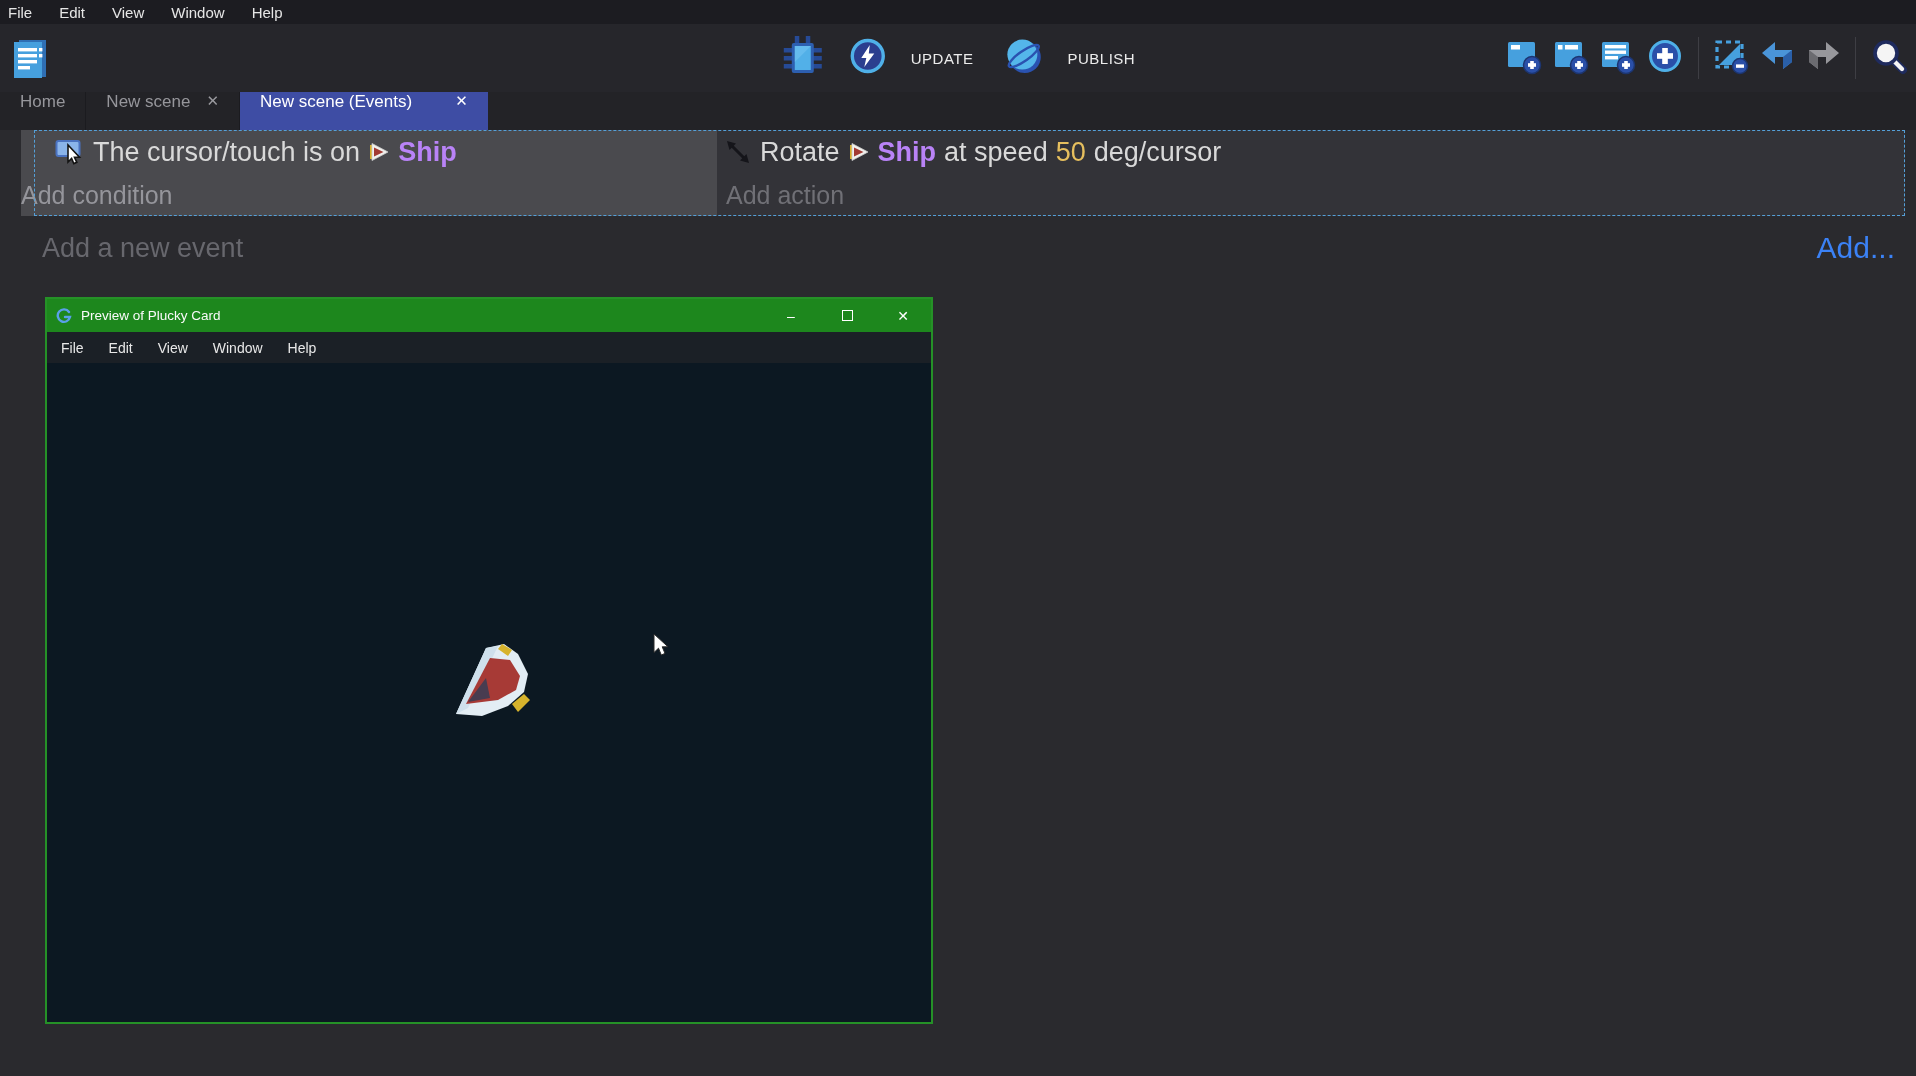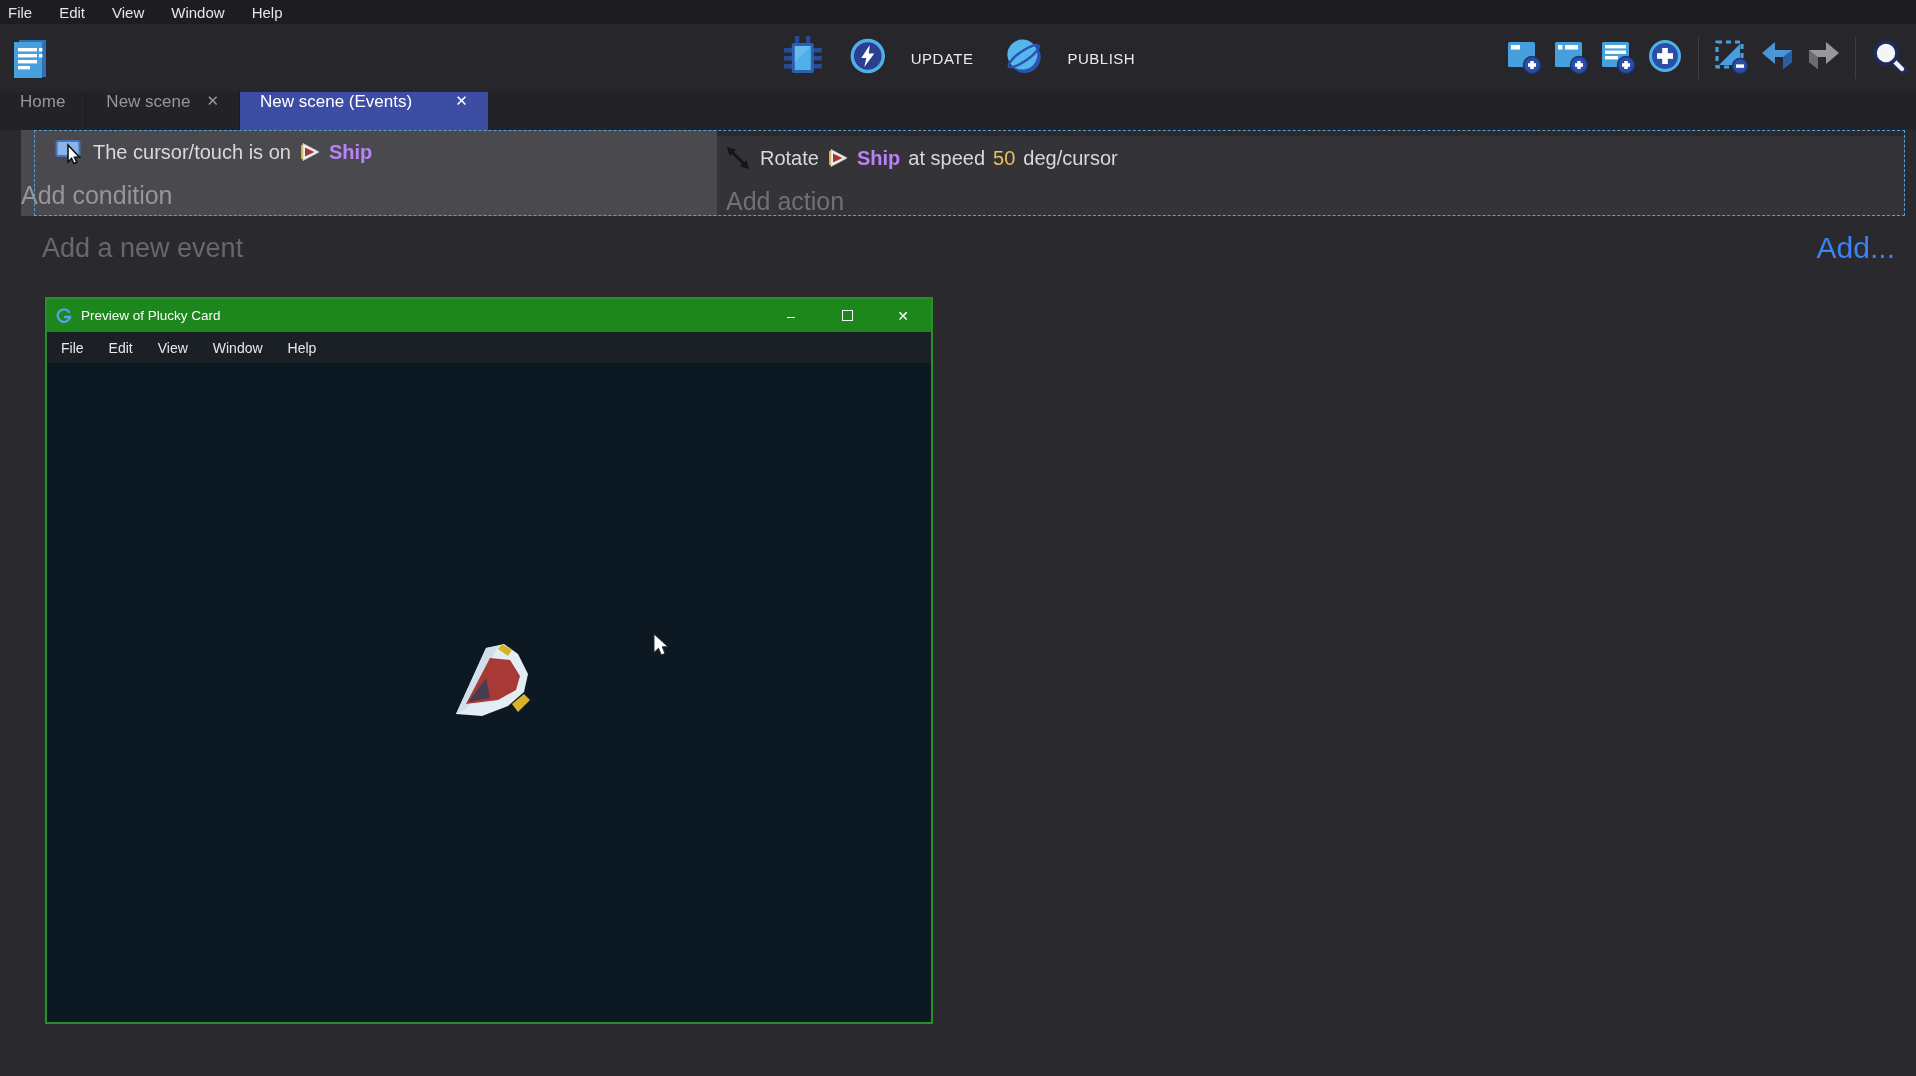--- a/index.html
+++ b/index.html
@@ -22,22 +22,22 @@
   .tabbar { height:38px; background:#232327; display:flex; align-items:stretch; }
   .tab { display:flex; gap:16px; padding:0 20px; font-size:17px; color:#96969b; border-right:1px solid #1b1b1f; }
   .tab .tab-x { font-size:15px; color:#9a9a9f; }
   .tab.active { background:#3e4da4; color:#ffffff; border-right:none;gap:43px; }
   .tab.active .tab-x { color:#ffffff; }
 
   
   .events { position:relative; height:946px; background:#2a2a2e; }
   .event-row { position:absolute; left:21px; right:11px; top:0; height:86px; display:flex; }
   .cond-cell { width:696px; background:#4a4a4e; }
-  .act-cell { flex:1; background:#333338;margin-top:6px; }
-  .ev-line1 { height:44px; display:flex; align-items:center; font-size:20px; color:#d9d9d9; gap:8px; }
+  .act-cell { flex:1; background:#333338; }
+  .ev-line1 { height:44px; display:flex; align-items:center; font-size:27px; color:#d9d9d9; gap:8px; }
   .cond-cell .ev-line1 { padding-left:34px; }
   .act-cell .ev-line1 { padding-left:7px; }
   .ev-line2 { height:42px; display:flex; align-items:center; font-size:25px; }
   .cond-cell .ev-line2 { color:#95959b; }
   .act-cell .ev-line2 { padding-left:9px; color:#707076; }
   .obj-name { color:#b983f7; font-weight:bold; }
   .num-val { color:#e6bf5e; }
   .sel-outline { position:absolute; left:13px; top:0; right:0; bottom:0; border:1px dashed #55a0d8; pointer-events:none; }
   .events-footer { position:absolute; left:42px; right:21px; top:100px; height:36px; display:flex; align-items:center; justify-content:space-between; }
   .add-new-event { font-size:27px; color:#67676d; }

